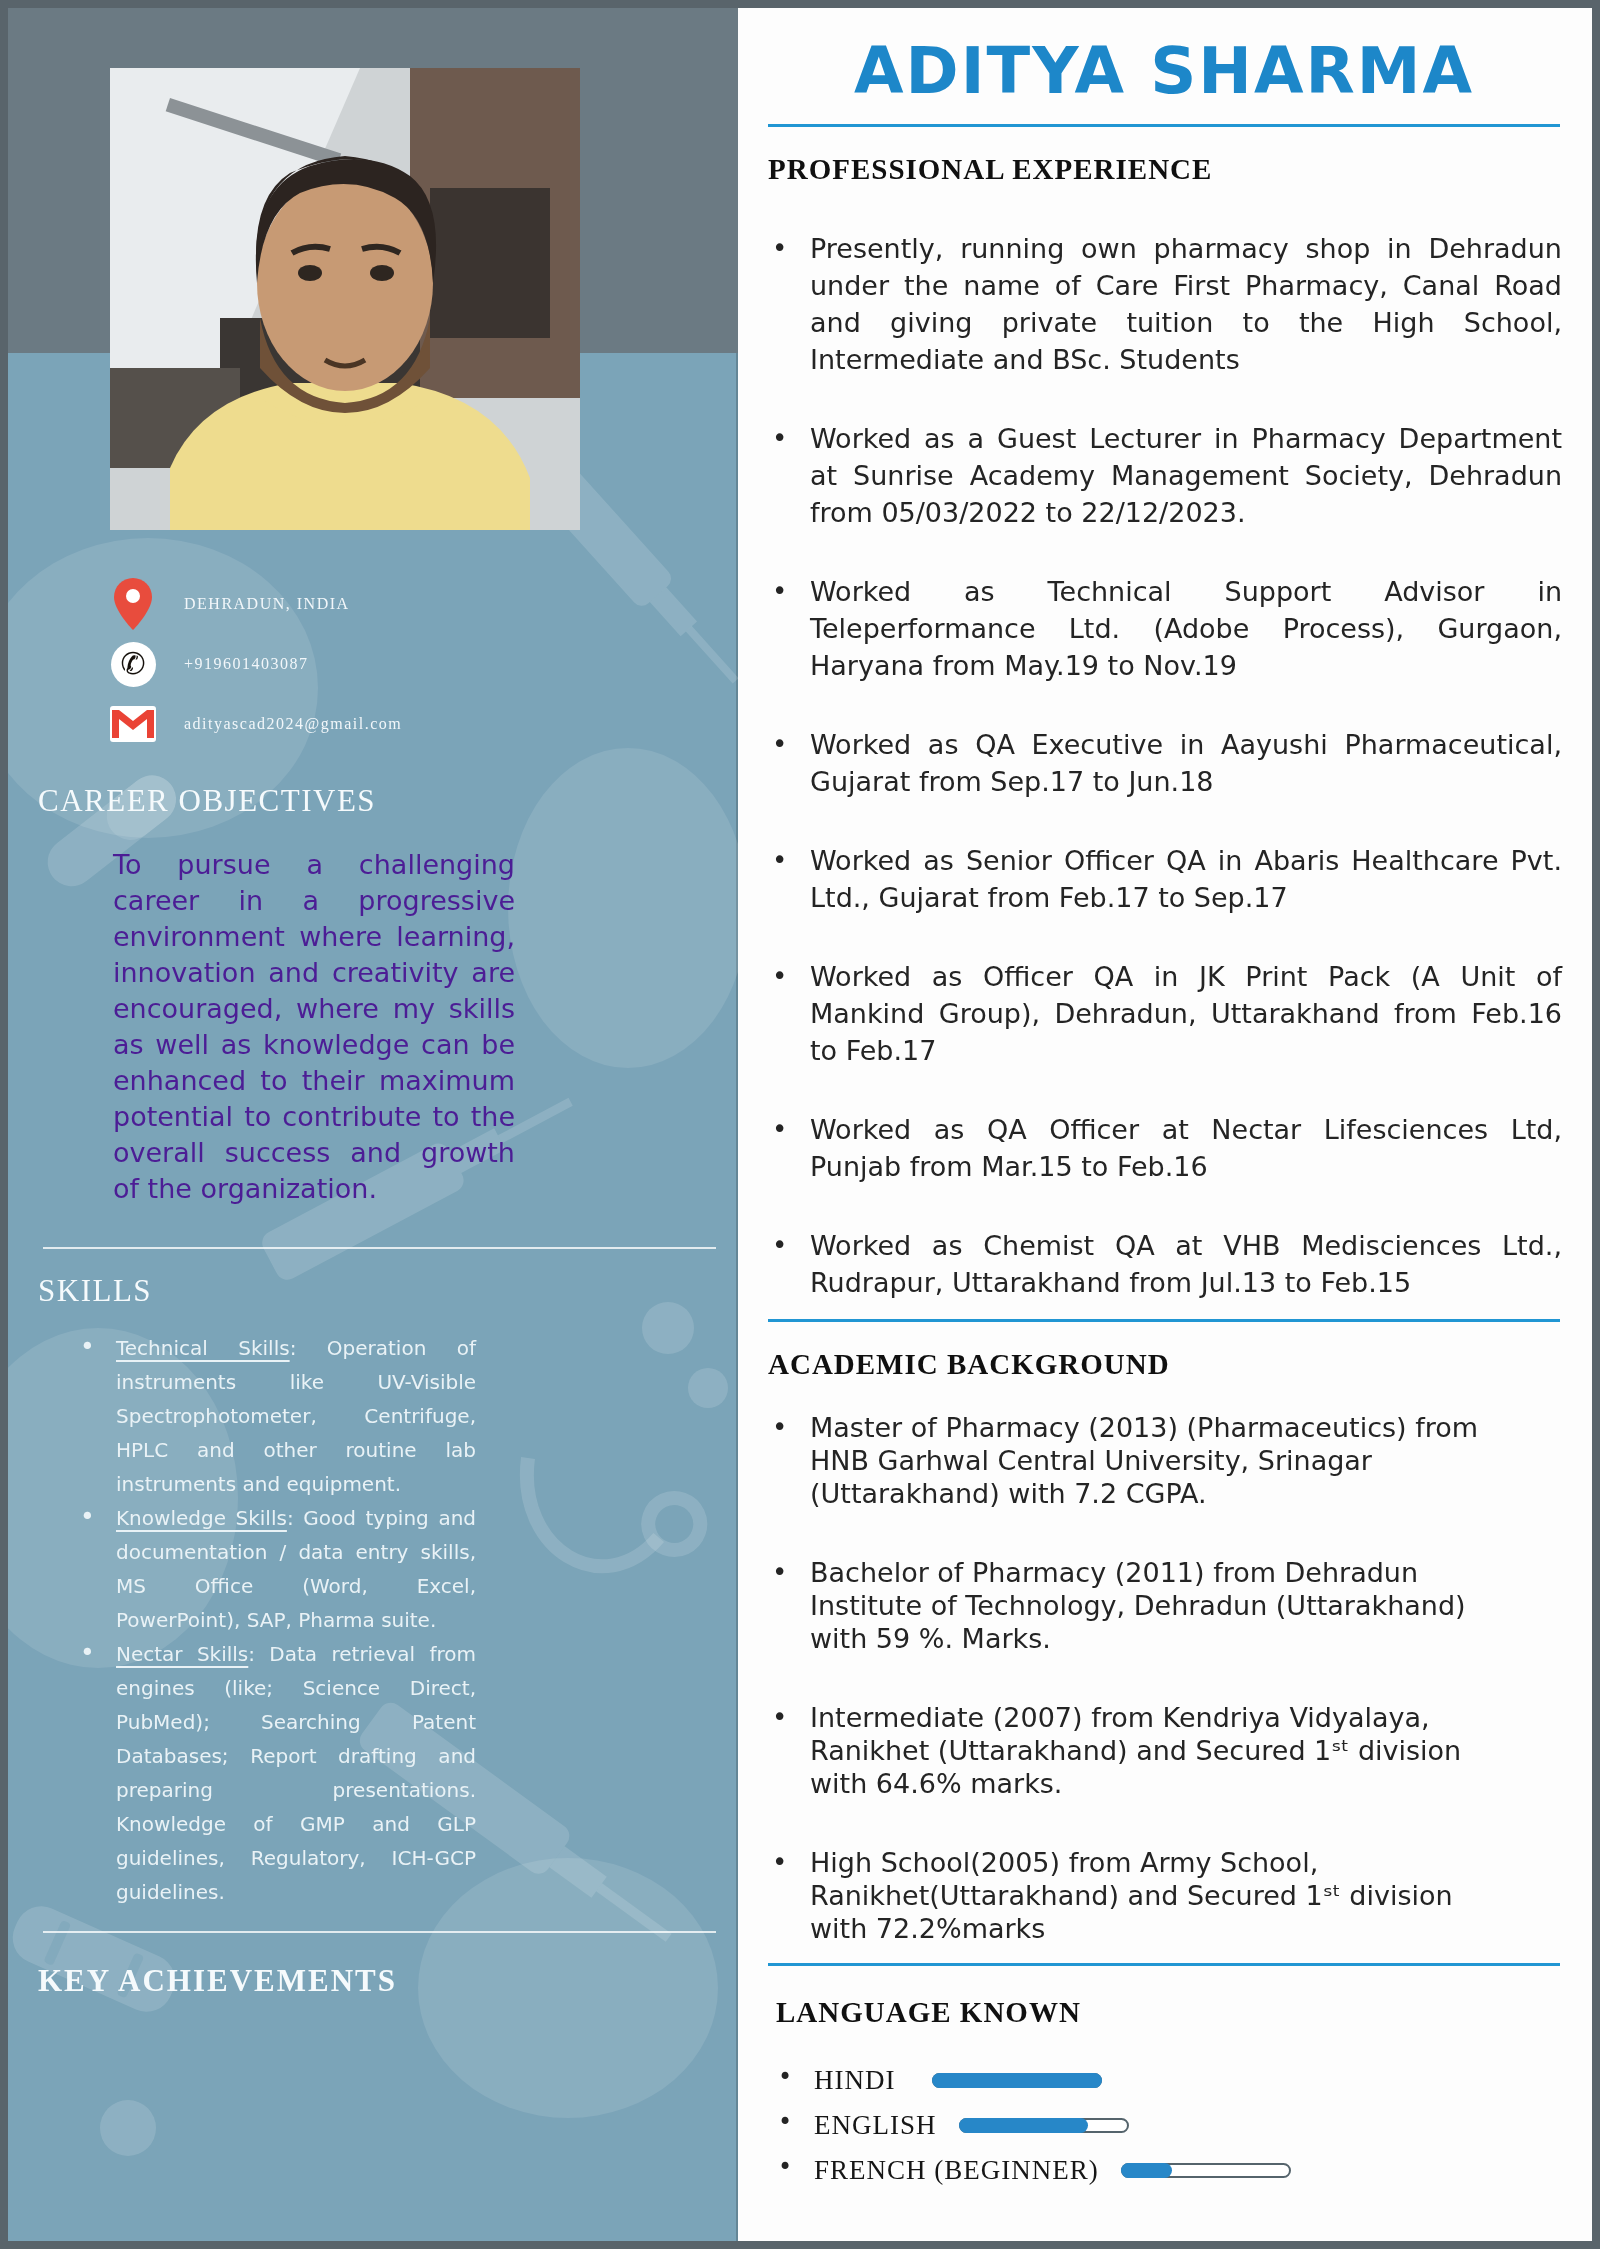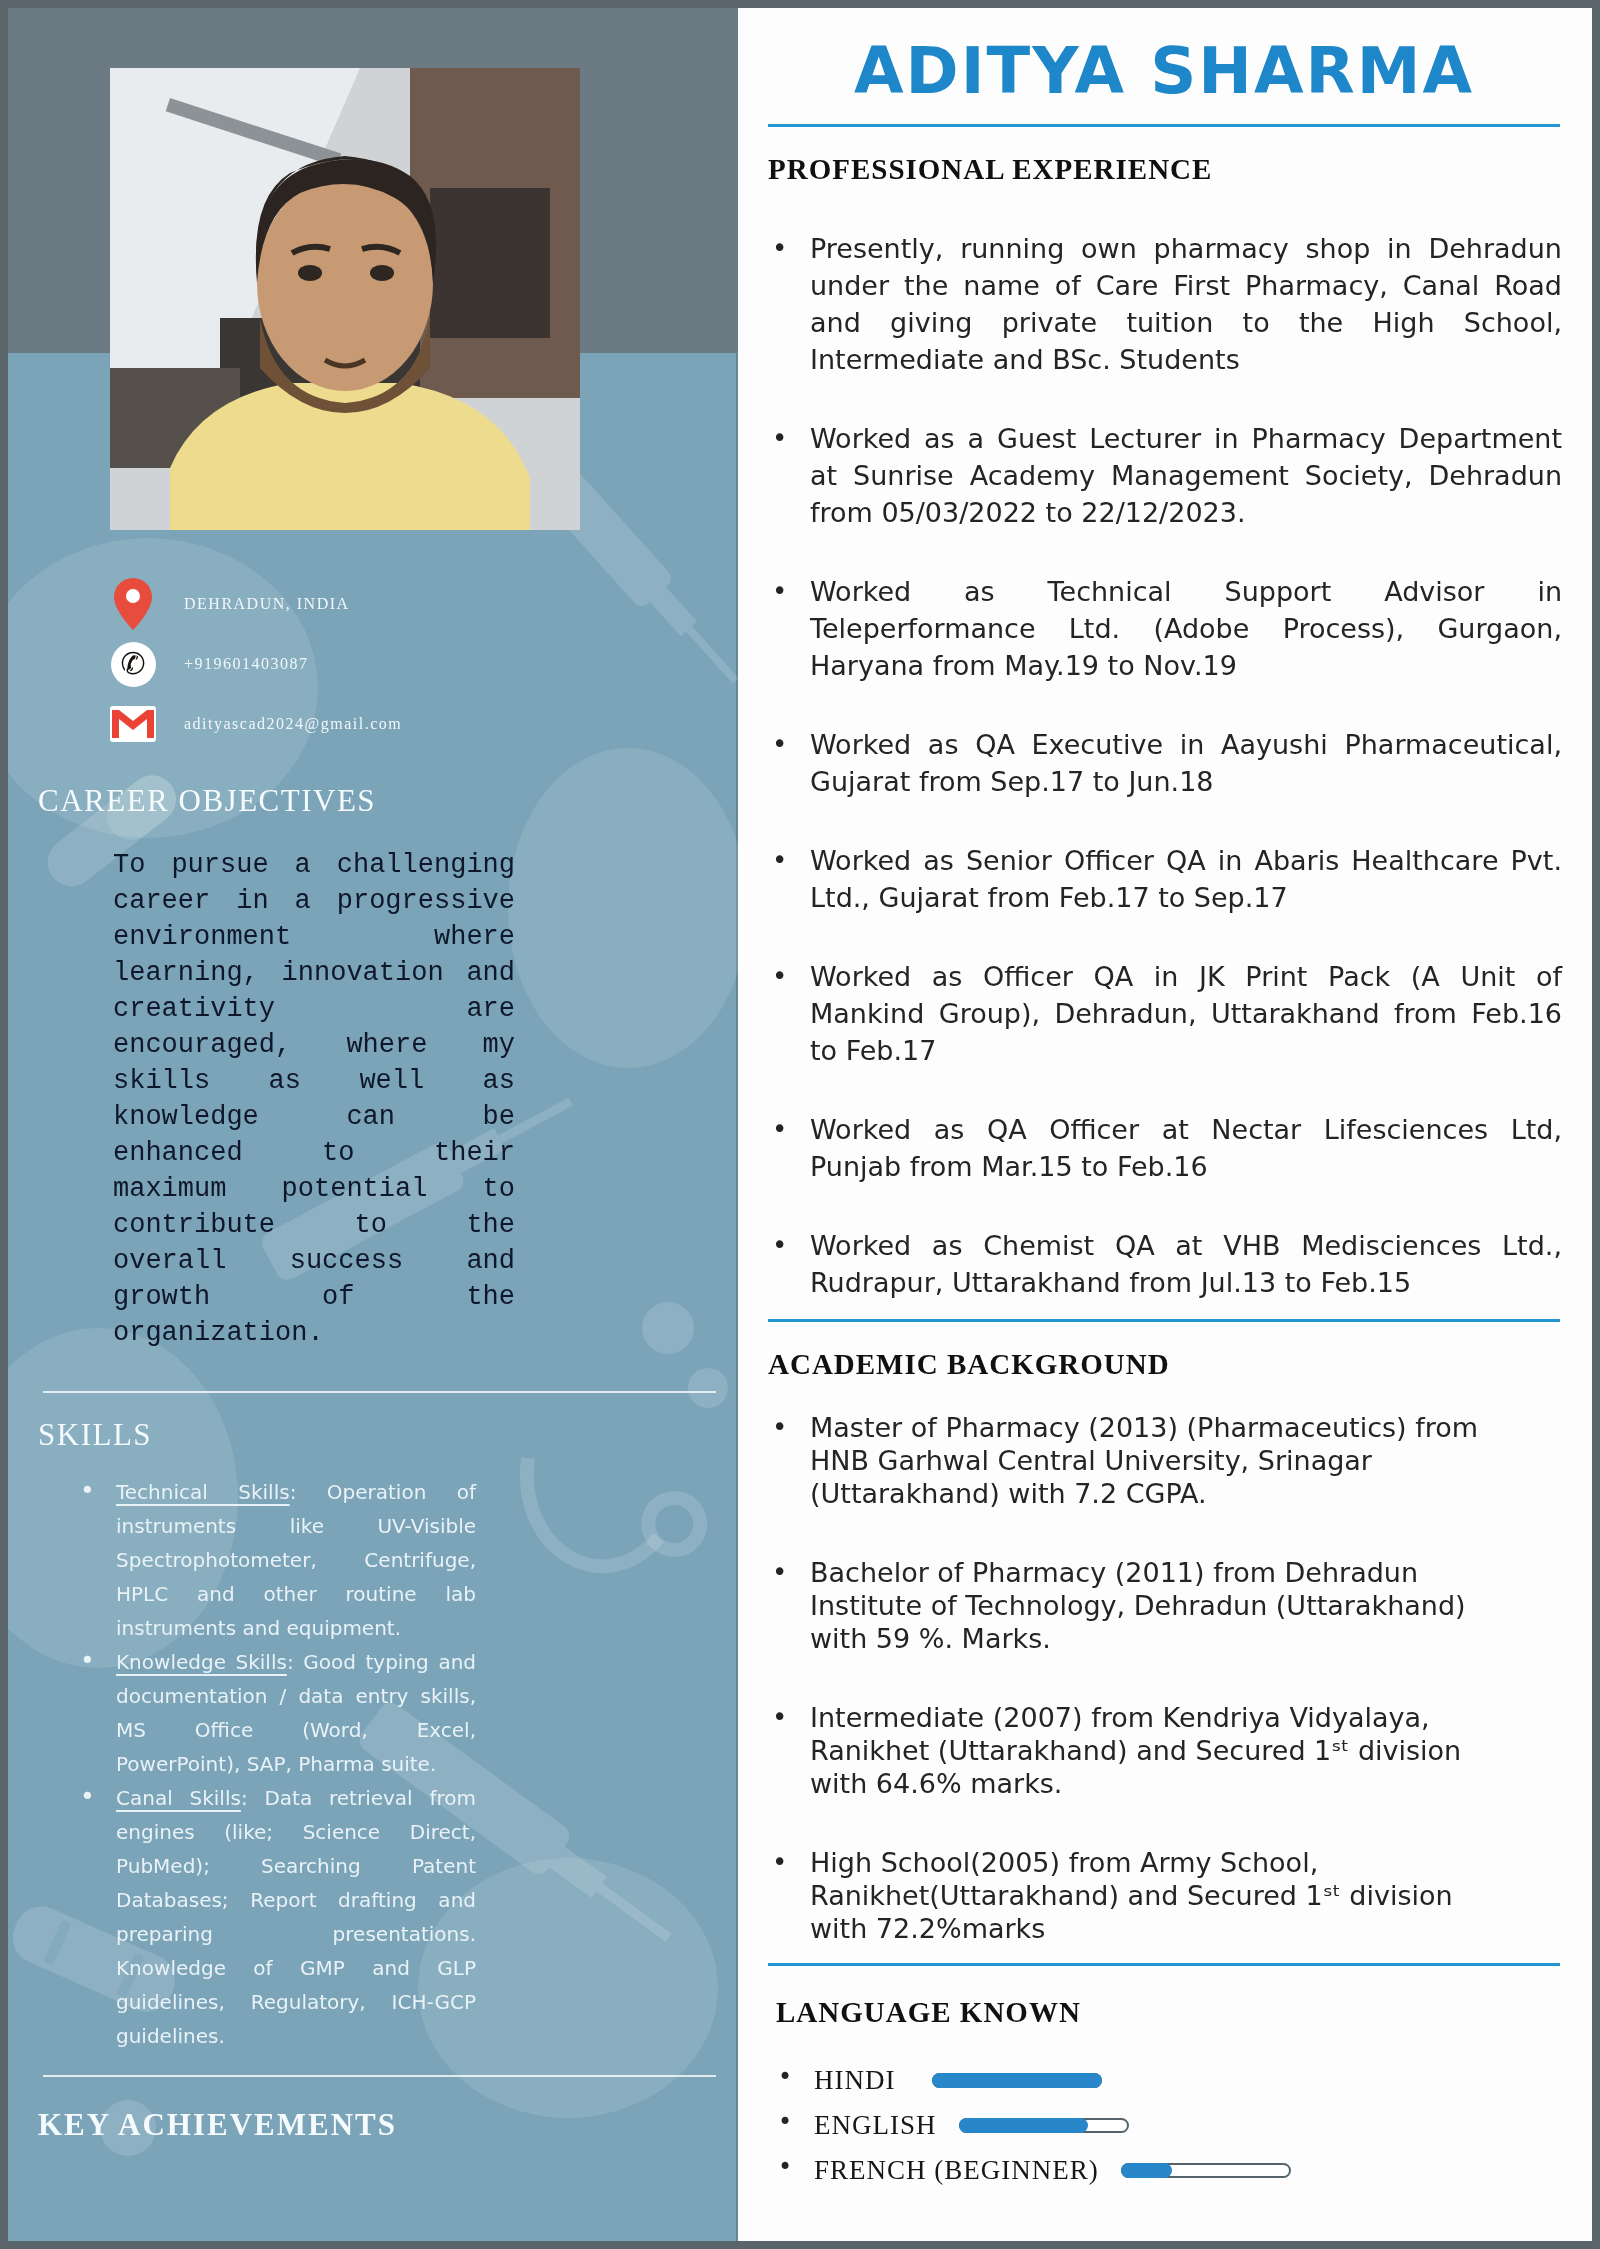--- a/index.html
+++ b/index.html
@@ -18,21 +18,21 @@
   .contact-row{display:flex;align-items:center;margin:0 0 12px 100px;height:48px;}
   .icon-box{width:50px;height:52px;display:flex;align-items:center;justify-content:center;flex:0 0 50px;}
   .contact-text{font-family:"Liberation Serif",serif;font-size:16px;color:#f2f7fa;
                 margin-left:26px;letter-spacing:1.5px;white-space:nowrap;}
   .phone-badge{width:45px;height:45px;border-radius:50%;background:#ffffff;display:flex;
                align-items:center;justify-content:center;font-size:30px;color:#15100b;line-height:1;}
   .l-heading{font-family:"Liberation Serif",serif;font-size:31px;font-weight:400;color:#f5fafc;
              margin:0 0 0 30px;letter-spacing:1.5px;}
   .l-heading.bold{font-weight:700;letter-spacing:2px;}
   .objective-text{margin:28px 0 0 105px;width:402px;font-size:27px;line-height:36px;
-                  color:#0f172a;text-align:justify;font-family:Liberation Mono, monospace;}
+                  color:#4c1d95;text-align:justify;}
   .divider{border:none;border-top:2px solid rgba(255,255,255,.78);margin:40px 22px 0 35px;}
   .l-list{list-style:none;margin:22px 0 0 70px;padding:0;width:398px;}
   .l-list li{position:relative;padding-left:38px;font-size:20px;line-height:34px;
              color:#e9f2f6;text-align:justify;}
   .l-list li::before{content:"\2022";position:absolute;left:2px;top:-1px;font-size:25px;color:#e9f2f6;}
   .skill-label{text-decoration:underline;text-underline-offset:5px;}
   
   .right{flex:1;background:#fdfdfd;padding:8px 30px 0 28px;box-sizing:border-box;}
   .name{margin:18px 0 0 0;text-align:center;font-size:64px;font-weight:800;color:#1d87c9;
         letter-spacing:2px;font-family:"DejaVu Sans",sans-serif;}
@@ -160,21 +160,21 @@
 
       <h2 class="l-heading" style="margin-top:35px">CAREER OBJECTIVES</h2>
       <p class="objective-text">To pursue a challenging career in a progressive environment where learning, innovation and creativity are encouraged, where my skills as well as knowledge can be enhanced to their maximum potential to contribute to the overall success and growth of the organization.</p>
 
       <hr class="divider">
 
       <h2 class="l-heading" style="margin-top:24px">SKILLS</h2>
       <ul class="l-list">
         <li><span class="skill-label">Technical Skills</span><span>: Operation of instruments like UV-Visible Spectrophotometer, Centrifuge, HPLC and other routine lab instruments and equipment.</span></li>
         <li><span class="skill-label">Knowledge Skills</span><span>: Good typing and documentation / data entry skills, MS Office (Word, Excel, PowerPoint), SAP, Pharma suite.</span></li>
-        <li><span class="skill-label">Canal Skills</span><span>: Data retrieval from engines (like; Science Direct, PubMed); Searching Patent Databases; Report drafting and preparing presentations. Knowledge of GMP and GLP guidelines, Regulatory, ICH-GCP guidelines.</span></li>
+        <li><span class="skill-label">Nectar Skills</span><span>: Data retrieval from engines (like; Science Direct, PubMed); Searching Patent Databases; Report drafting and preparing presentations. Knowledge of GMP and GLP guidelines, Regulatory, ICH-GCP guidelines.</span></li>
       </ul>
 
       <hr class="divider" style="margin-top:22px">
 
       <h2 class="l-heading bold" style="margin-top:30px">KEY ACHIEVEMENTS</h2>
 
     </div>
   </div>
 
   <div class="right">

